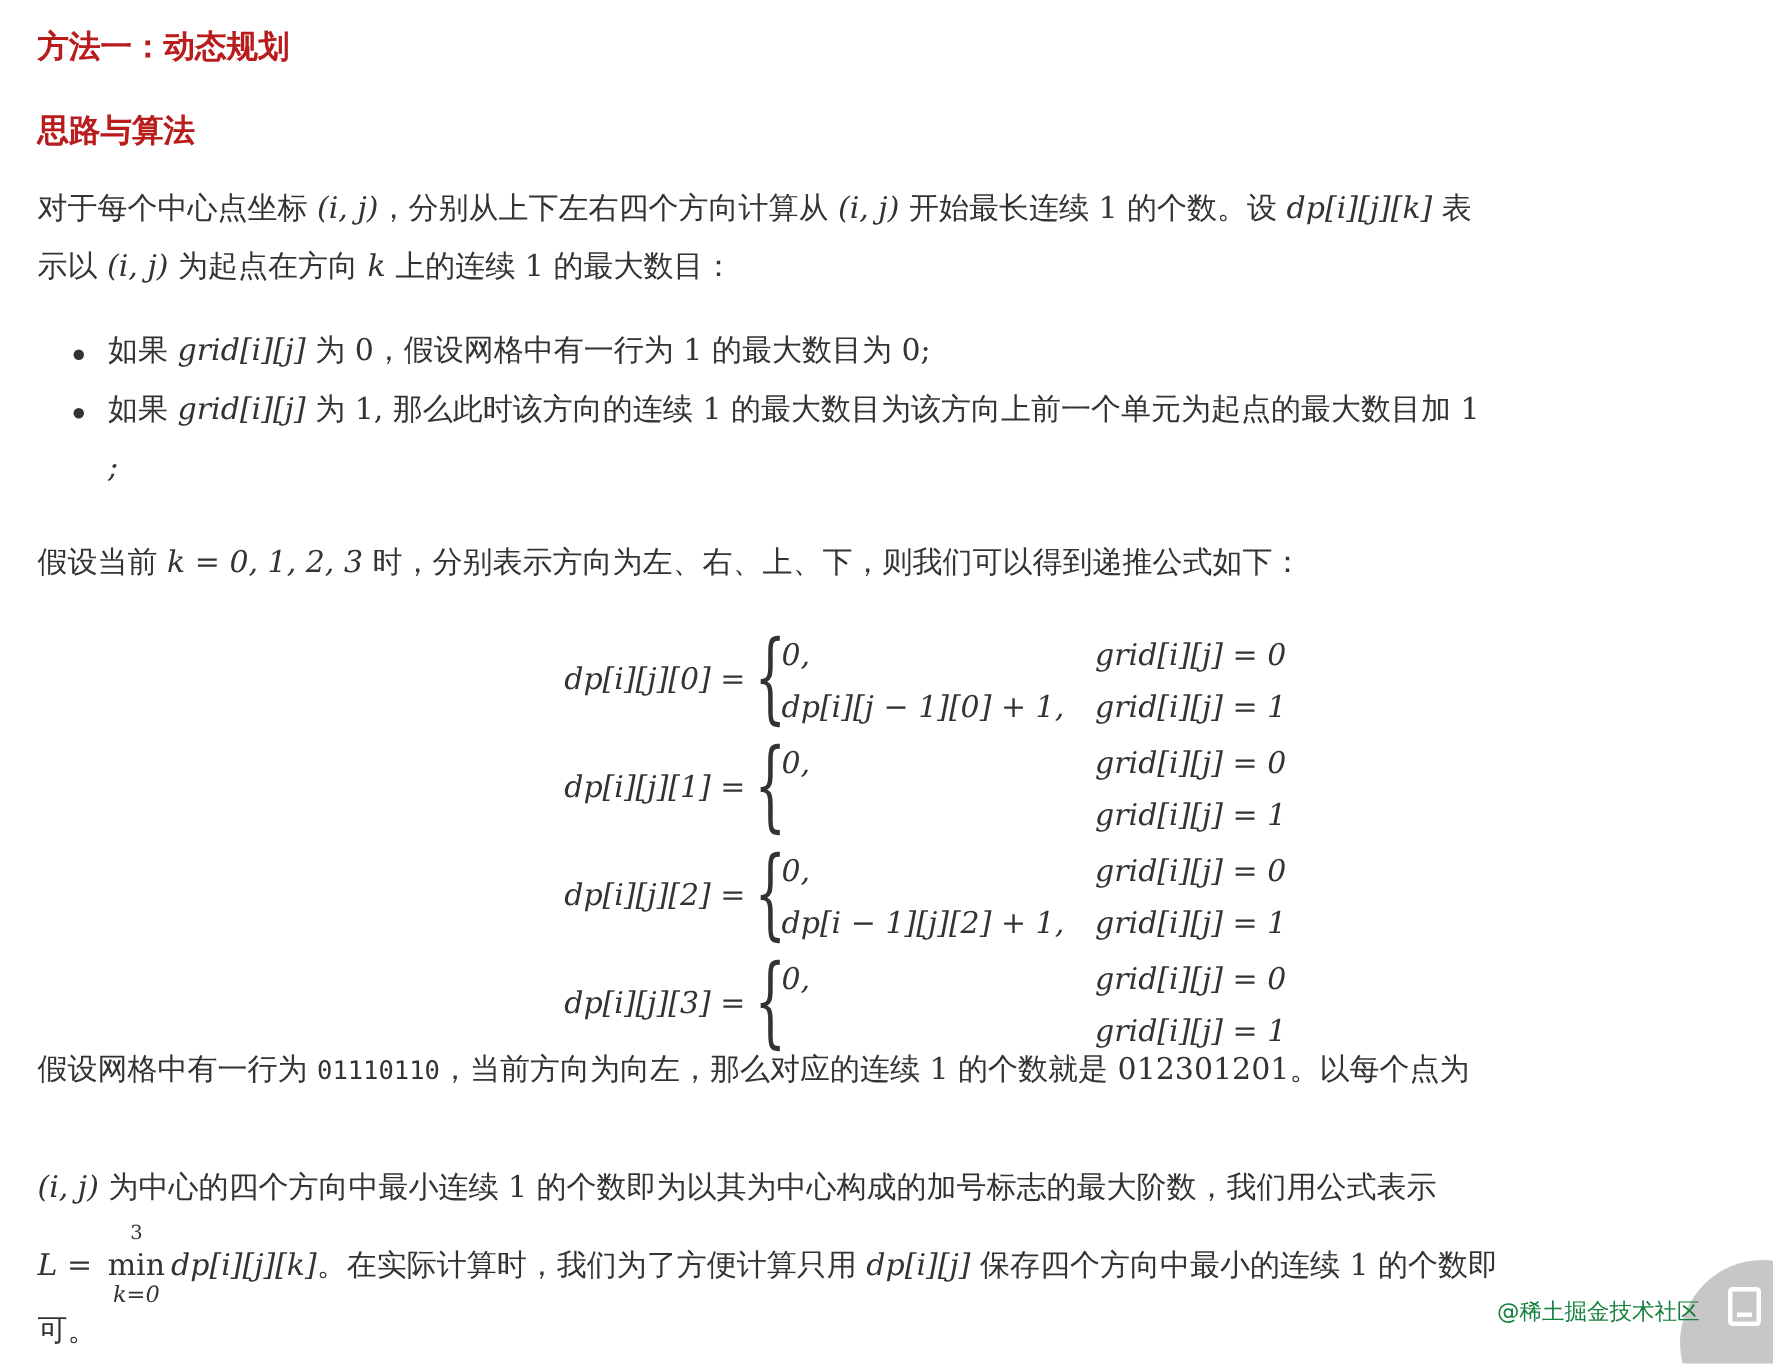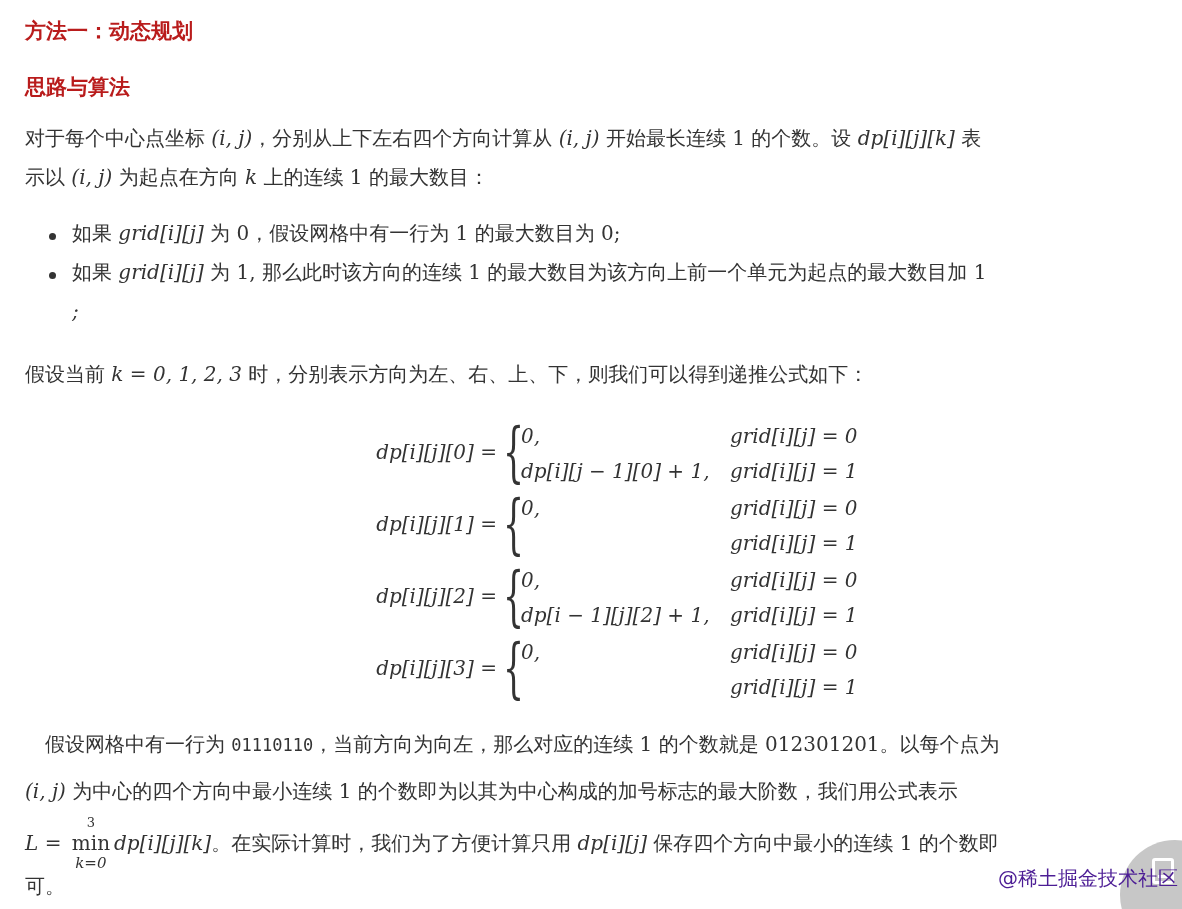--- a/index.html
+++ b/index.html
@@ -20,21 +20,21 @@
   .eq .lhs { position: absolute; right: 368px; top: 18px; white-space: nowrap; }
   .eq .brace { position: absolute; left: 158px; top: -6px; font-size: 66px; line-height: 72px; font-weight: 200; transform: scaleX(0.5); transform-origin: left; color: #333; }
   .eq .r { position: absolute; white-space: nowrap; font-style: italic; }
   .eq .c1 { left: 176px; }
   .eq .c2 { left: 385px; }
   .eq .top { top: 2px; }
   .eq .bot { top: 37px; }
   .min-op { display: inline-block; position: relative; text-align: center; font-family: "DejaVu Serif", serif; font-style: normal; margin: 0 4px; }
   .min-op .sup { position: absolute; top: -20px; left: 0; right: 0; font-size: 13px; }
   .min-op .sub { position: absolute; top: 20px; left: -6px; right: -6px; font-size: 15px; font-style: italic; }
-  .watermark { position: absolute; left: 998px; top: 865px; font-size: 20px; color: #4c1d95; white-space: nowrap; }
+  .watermark { position: absolute; left: 998px; top: 865px; font-size: 15px; color: #15803d; white-space: nowrap; }
   .corner-circle { position: absolute; left: 1120px; top: 840px; width: 110px; height: 110px; border-radius: 50%; background: #bdbdbd; opacity: 0.85; }
   .corner-icon { position: absolute; left: 1152px; top: 858px; width: 22px; height: 26px; border: 3px solid #ffffff; border-radius: 3px; box-sizing: border-box; }
   .corner-icon::after { content: ""; position: absolute; left: 3px; right: 3px; bottom: 3px; height: 3px; background: #fff; }
 </style>
 </head>
 <body>
 
 <div class="page">
 
   <h3 style="top:17px;">方法一：动态规划</h3>
@@ -91,21 +91,21 @@
     </div>
     <div class="eq" style="top:638px;">
       <span class="lhs m">dp[i][j][3] =</span>
       <span class="brace">{</span>
       <span class="r c1 top n">0,</span>
       <span class="r c2 top">grid[i][j] = 0</span>
       <span class="r c2 bot">grid[i][j] = 1</span>
     </div>
   </div>
 
-  <div class="line" style="top:729px;margin-left:20px;">
+  <div class="line" style="top:697px;">
     <span>假设网格中有一行为 </span><span class="code">01110110</span><span>，当前方向为向左，那么对应的连续 </span><span class="n">1</span><span> 的个数就是 </span><span class="n">012301201</span><span>。以每个点为</span>
   </div>
   <div class="line" style="top:776px;">
     <span class="m">(i, j)</span><span> 为中心的四个方向中最小连续 </span><span class="n">1</span><span> 的个数即为以其为中心构成的加号标志的最大阶数，我们用公式表示</span>
   </div>
   <div class="line" style="top:828px;">
     <span class="m">L = </span><span class="min-op"><span class="sup">3</span><span>min</span><span class="sub">k=0</span></span><span class="m">dp[i][j][k]</span><span>。在实际计算时，我们为了方便计算只用 </span><span class="m">dp[i][j]</span><span> 保存四个方向中最小的连续 </span><span class="n">1</span><span> 的个数即</span>
   </div>
   <div class="line" style="top:871px;">
     <span>可。</span>

